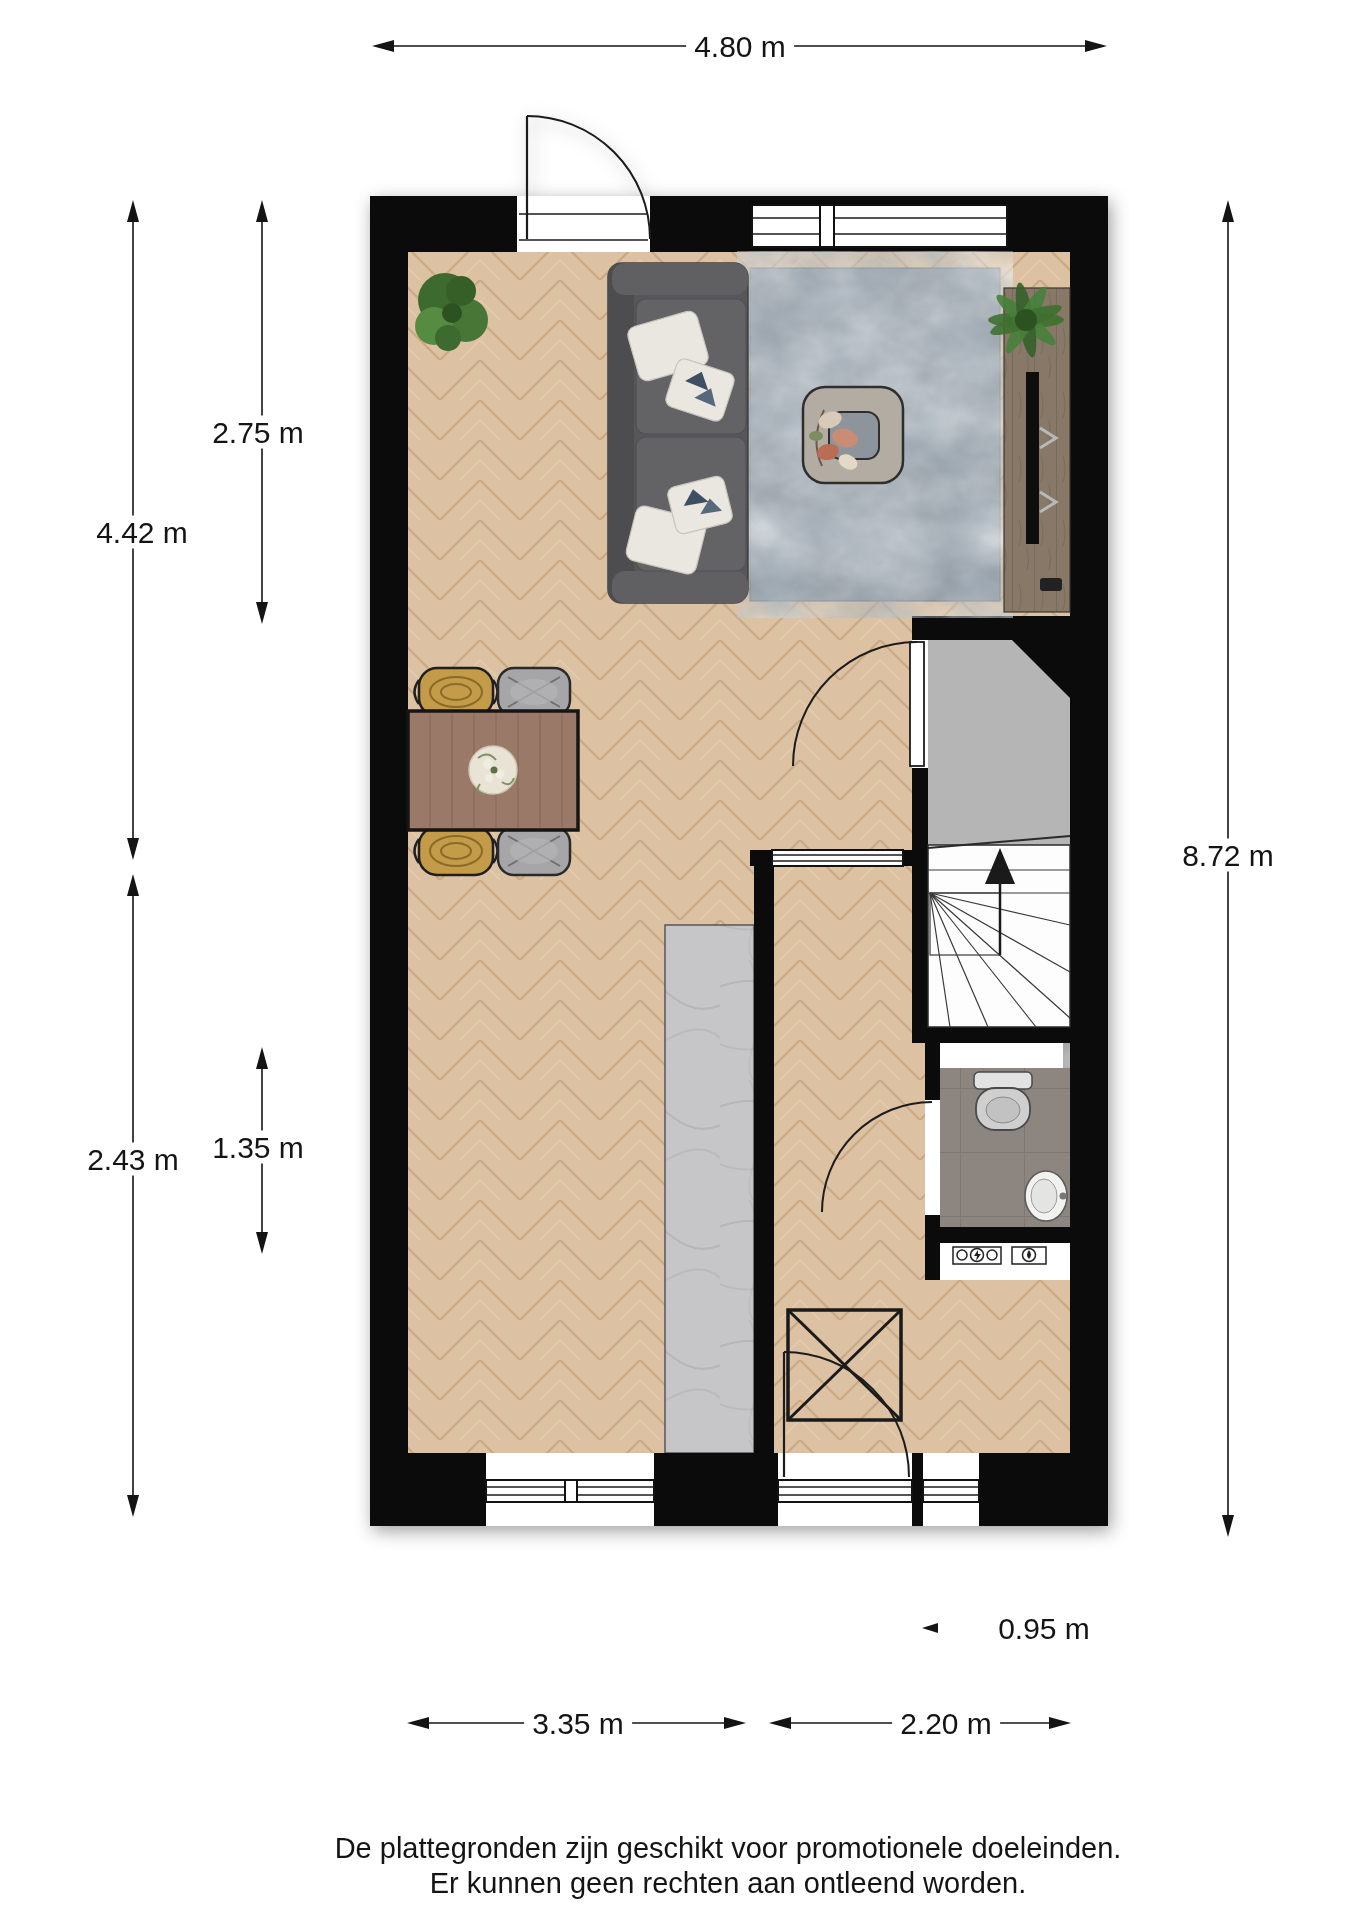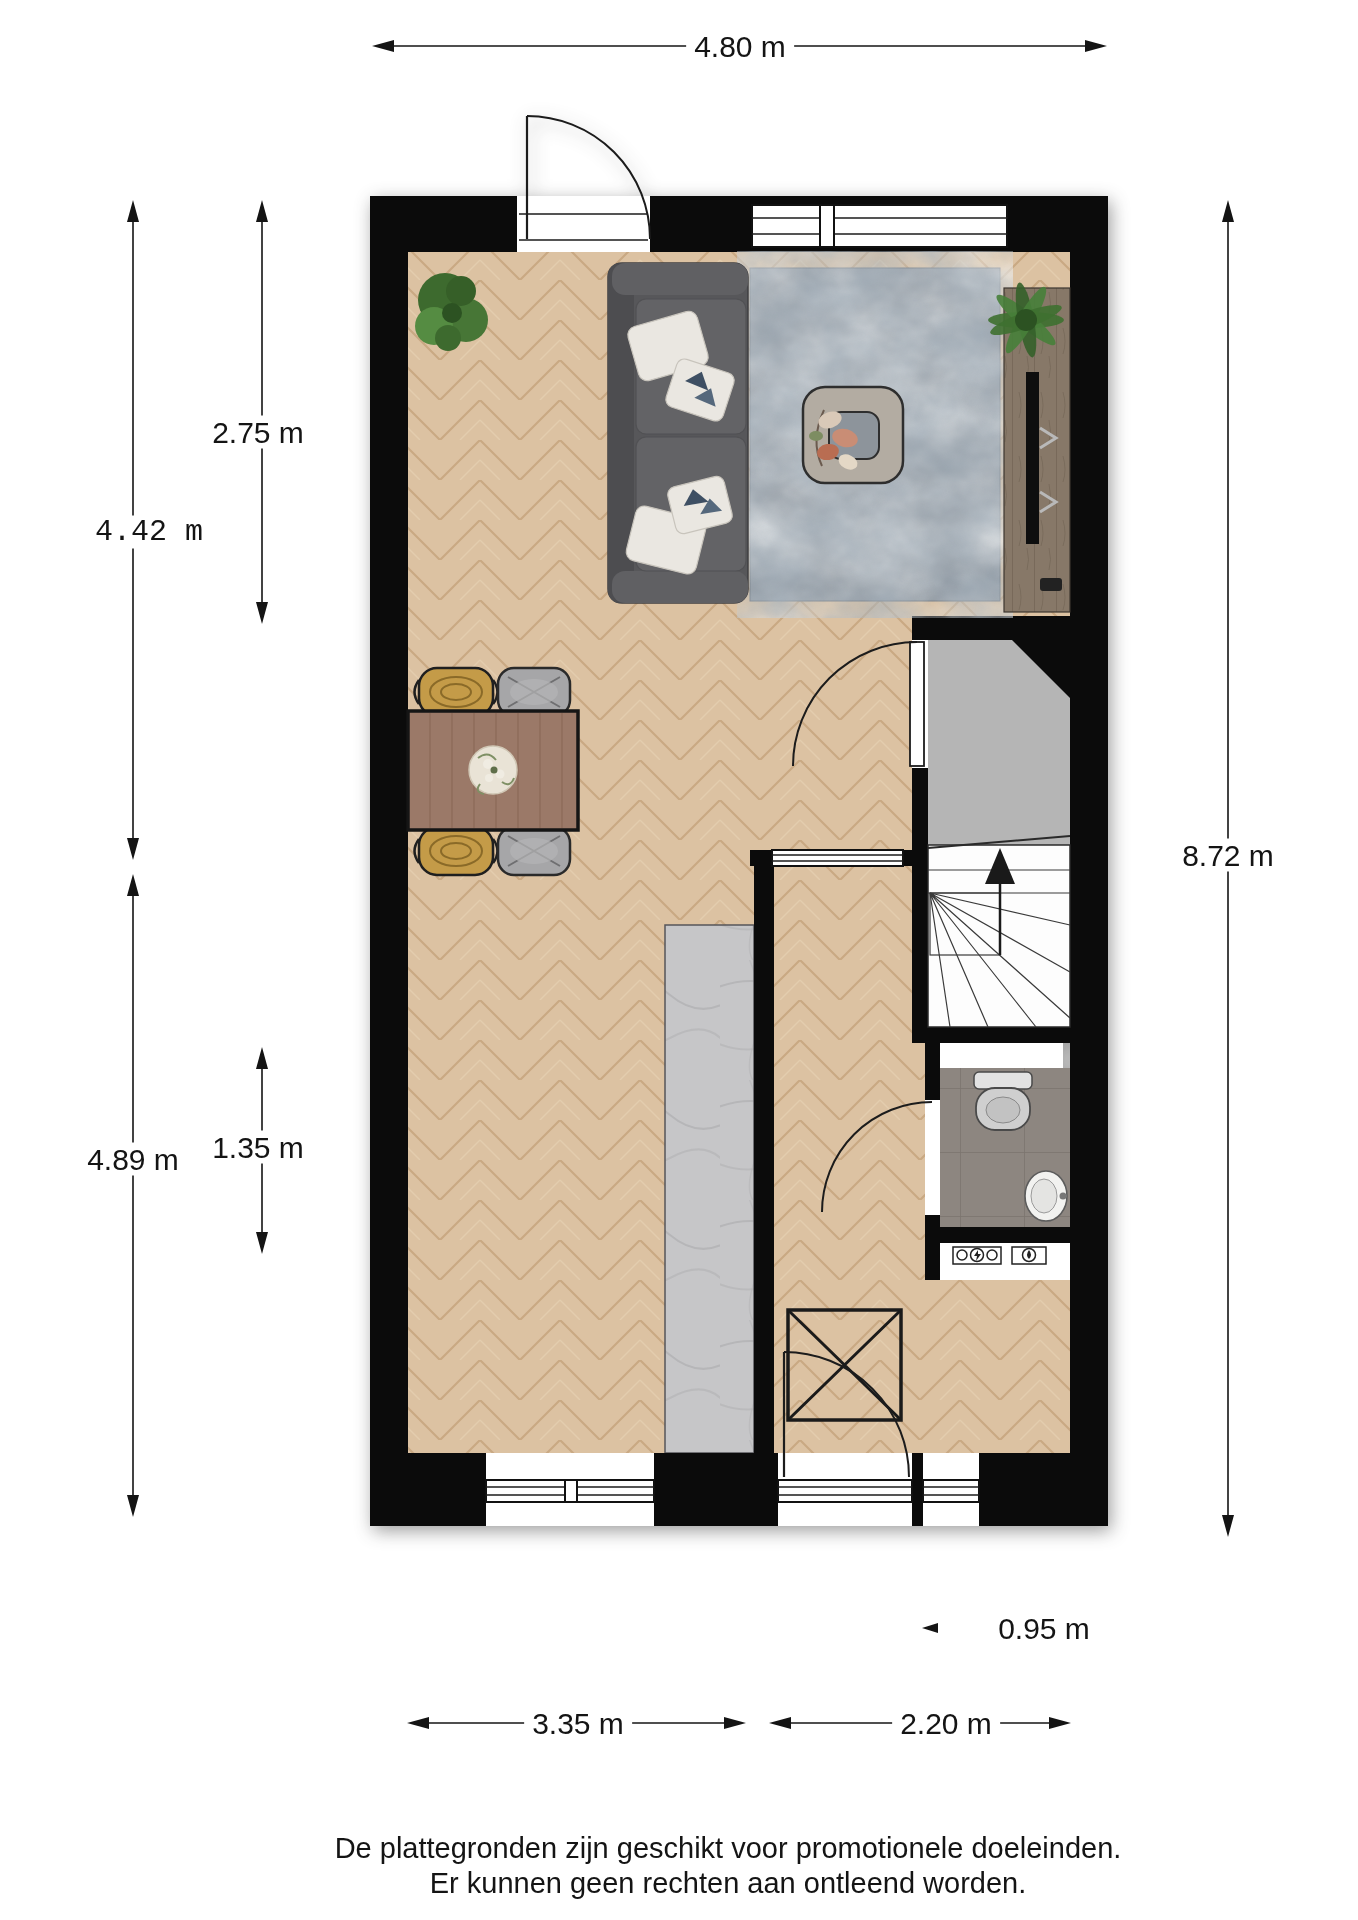--- a/index.html
+++ b/index.html
@@ -370,23 +370,23 @@
     </g>
 
     <g>
       <polygon class="dimhead" points="922,1628 938,1623 938,1633"></polygon>
       <polygon class="dimhead" points="1072,1628 1056,1623 1056,1633"></polygon>
     </g>
   </g>
 </svg>
 
   <div class="dim-label" style="left:740px;top:46px;">4.80 m</div>
-  <div class="dim-label" style="left:149px;top:532px;font-family:Liberation Mono, monospace;">4.42 m</div>
+  <div class="dim-label" style="left:142px;top:532px;">4.42 m</div>
   <div class="dim-label" style="left:258px;top:432px;">2.75 m</div>
-  <div class="dim-label" style="left:133px;top:1159px;">4.89 m</div>
+  <div class="dim-label" style="left:133px;top:1159px;">2.43 m</div>
   <div class="dim-label" style="left:258px;top:1147px;">1.35 m</div>
   <div class="dim-label" style="left:1228px;top:855px;">8.72 m</div>
   <div class="dim-label" style="left:578px;top:1723px;">3.35 m</div>
   <div class="dim-label" style="left:921px;top:1723px;margin-left:25px;">2.20 m</div>
   <div class="dim-label" style="left:1000px;top:1628px;margin-left:44px;">0.95 m</div>
 
   <div class="subtitle" style="left:728px;top:1832px;">De plattegronden zijn geschikt voor promotionele doeleinden.</div>
   <div class="subtitle" style="left:728px;top:1867px;">Er kunnen geen rechten aan ontleend worden.</div>
 </div>
 

